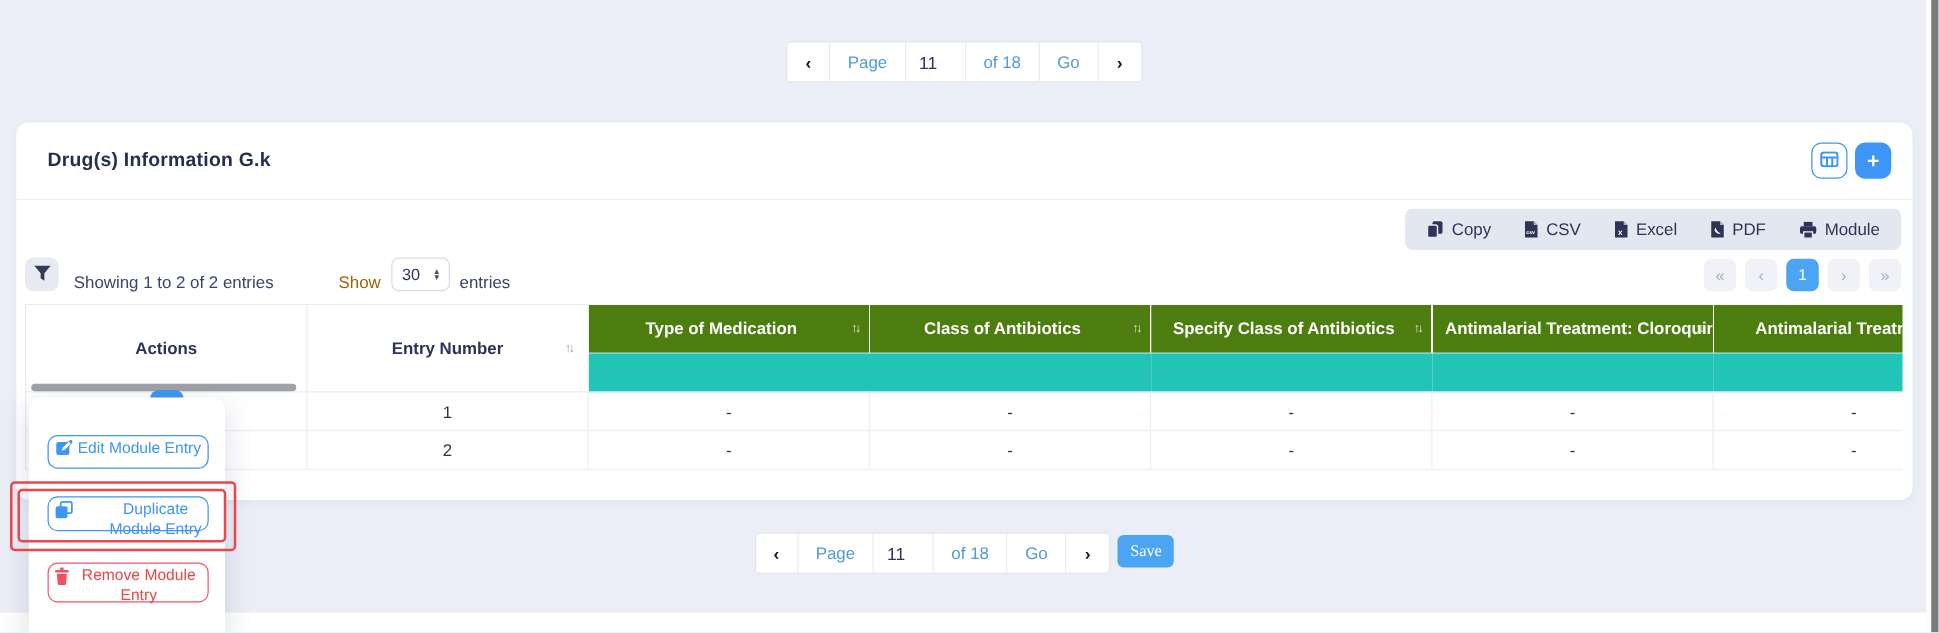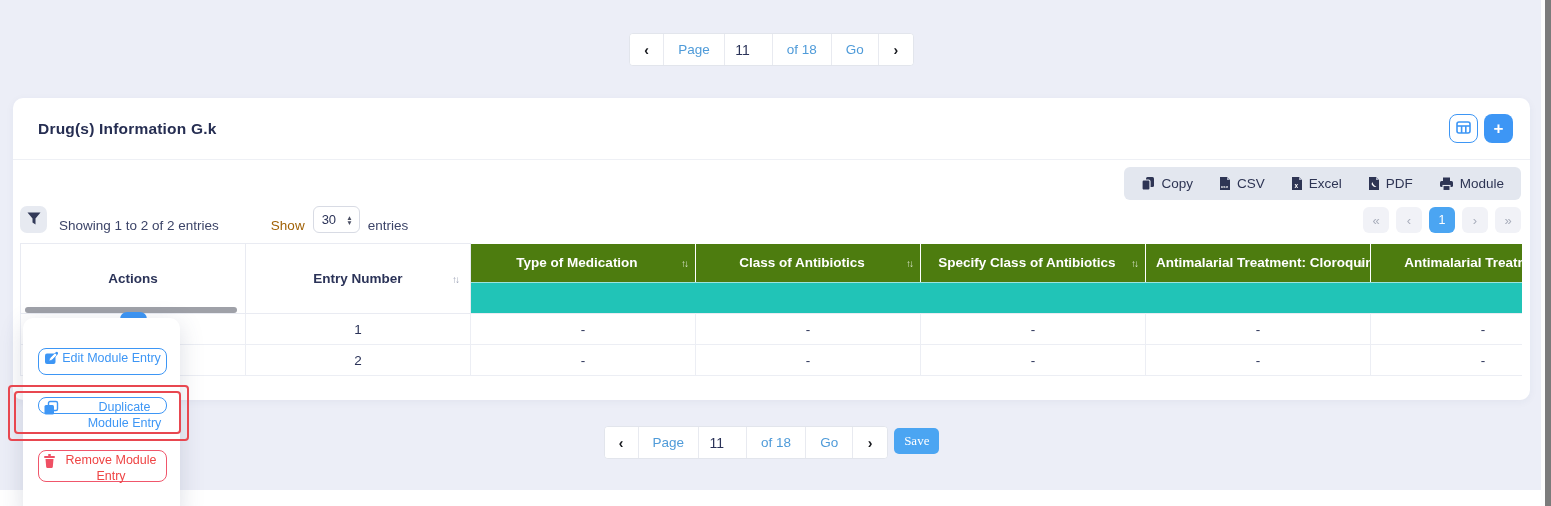--- a/index.html
+++ b/index.html
@@ -56,21 +56,21 @@
   th.white-th .sort-glyph { color: #9ba1b5; right: 12px; }
   tbody td { height: 31px; font-size: 13.5px; color: #2b3358; border: 1px solid #eceef4; background: #fff; }
   tbody tr:first-child td { border-top: 1px solid #e9ebf2; }
   
   .h-scrollbar { position: absolute; top: 64px; left: 5px; width: 212px; height: 6px; background: #9fa1a8; border-radius: 3px; cursor: grab; z-index: 3; }
   
   .toggle-sliver { position: absolute; left: 120px; top: 312px; width: 27px; height: 10px; background: #3d96f5; border-radius: 7px 7px 0 0; z-index: 5; cursor: pointer; border: none; }
   .dropdown { position: absolute; left: 23px; top: 318px; width: 157px; height: 200px; background: #fff; border-radius: 10px; box-shadow: 0 6px 24px rgba(60,70,110,.18); z-index: 6; }
   .dd-btn { position: absolute; left: 15px; width: 129px; display: flex; justify-content: center; gap: 4px; background: #fff; border: 1px solid #3d96f5; border-radius: 8px; color: #3d96f5; font-size: 12.5px; line-height: 1.25; cursor: pointer; font-family: "Liberation Sans", sans-serif; padding: 2px 4px; }
   .dd-btn.edit { top: 30px; height: 27px; }
-  .dd-btn.duplicate { top: 79px; height: 17px; gap: 28px; }
+  .dd-btn.duplicate { top: 79px; height: 28px; gap: 28px; }
   .dd-btn.remove { top: 132px; height: 32px; border-color: #f0566b; color: #ef4444; }
   .dd-btn span { display: block; }
   
   .annot-outer { position: absolute; left: 8px; top: 385px; width: 181px; height: 56px; border: 2.5px solid #e84750; border-radius: 4px; z-index: 7; pointer-events: none; }
   .annot-inner { position: absolute; left: 4px; top: 4px; width: 167px; height: 43px; border: 2px solid #e84750; border-radius: 4px; }
   
   .footer-strip { position: absolute; left: 0; top: 490px; width: 1543px; height: 16px; background: #fff; }
   .v-track { position: absolute; left: 1541px; top: 0; width: 10px; height: 506px; background: #fdfdfd; }
   .v-thumb { position: absolute; left: 1545px; top: 0; width: 6px; height: 506px; background: #7b7b7b; cursor: grab; }
 </style>

